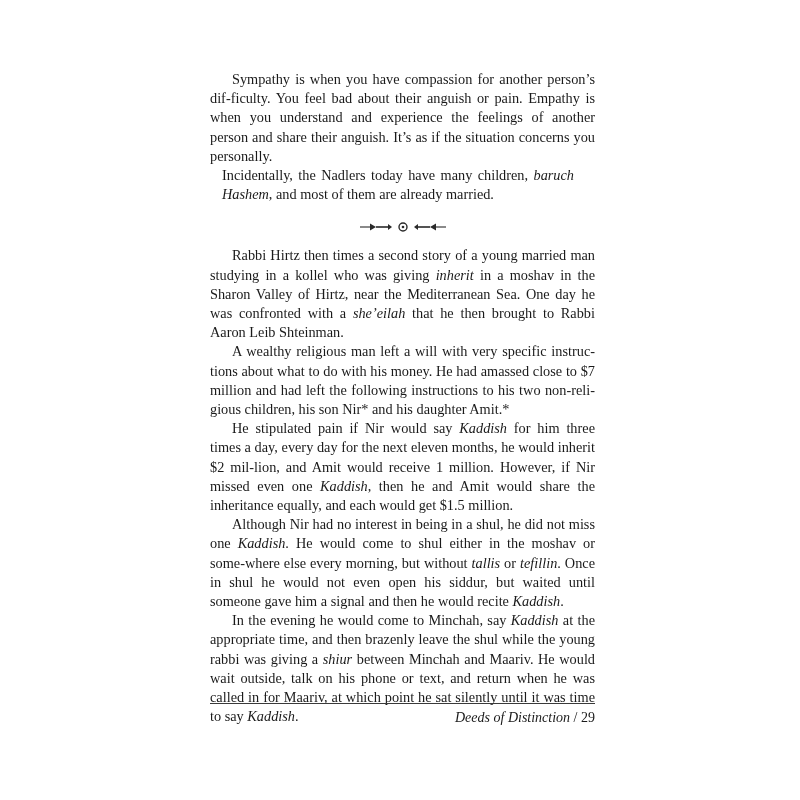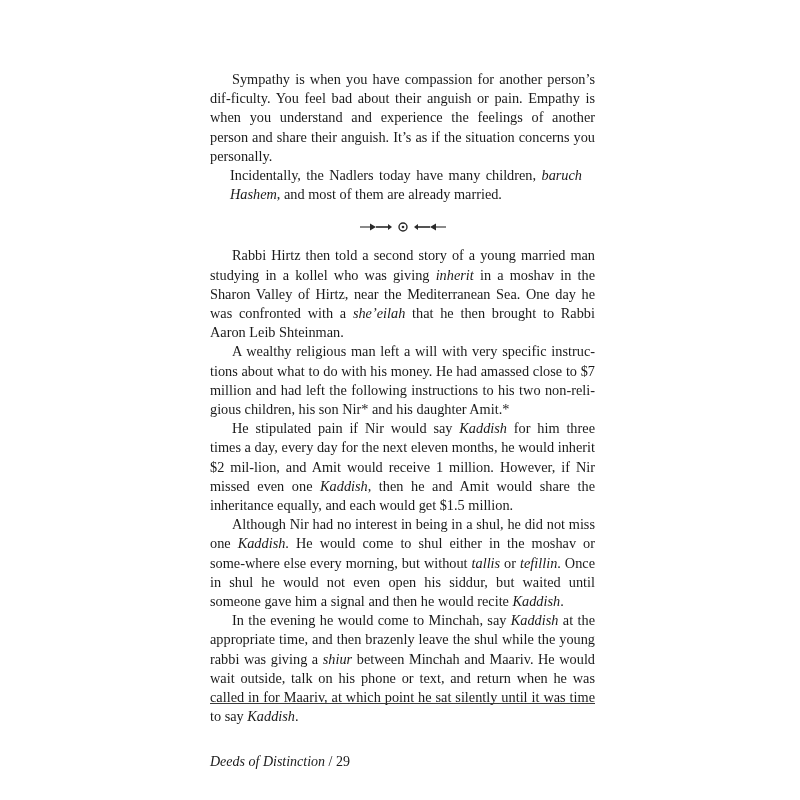--- a/index.html
+++ b/index.html
@@ -33,21 +33,21 @@
     font-size: 14.3px;
     line-height: 19.2px;
     text-align: justify;
     text-indent: 22px;
     hyphens: manual;
   }
   .gap-after {
     margin-bottom: 17px;
   }
   .blockquote {
-    margin: 0 0 0 20px;
+    margin: 0 0 0 12px;
     width: 352px;
     font-size: 14.3px;
     line-height: 19.2px;
     text-align: justify;
     text-indent: 0;
   }
   em {
     font-style: italic;
   }
   .ornament {
@@ -69,23 +69,23 @@
     top: 703px;
     width: 385px;
     height: 1px;
     background: #3a3a3a;
   }
   .footer {
     position: absolute;
     left: 210px;
     top: 708px;
     width: 385px;
+    text-align: right;
     font-size: 14px;
     line-height: 20px;
-    margin-top: 44px;
   }
   .footer .book-title {
     font-style: italic;
   }
   .footer .sep {
     font-style: normal;
   }
   .footer .page-num {
     font-style: normal;
   }
@@ -116,21 +116,21 @@
           <circle cx="43" cy="6" r="1.3"></circle>
           <path d="M58 3 L54 6 L58 9 Z"></path>
           <path d="M58 6 L70 6" stroke="#2a2a2a" stroke-width="1.6" fill="none"></path>
           <path d="M76 2.5 L70 6 L76 9.5 Z"></path>
           <path d="M76 6 L86 6" stroke="#2a2a2a" stroke-width="1.1" fill="none"></path>
         </g>
       </svg>
     </div>
 
     <p class="body-par">
-      <span>Rabbi Hirtz then told a second story of a young married man studying in a kollel who was giving </span><em>inherit</em><span> in a moshav in the Sharon Valley of Hirtz, near the Mediterranean Sea. One day he was confronted with a </span><em>she’eilah</em><span> that he then brought to Rabbi Aaron Leib Shteinman.</span>
+      <span>Rabbi Hirtz then times a second story of a young married man studying in a kollel who was giving </span><em>inherit</em><span> in a moshav in the Sharon Valley of Hirtz, near the Mediterranean Sea. One day he was confronted with a </span><em>she’eilah</em><span> that he then brought to Rabbi Aaron Leib Shteinman.</span>
     </p>
 
     <p class="body-par">
       <span>A wealthy religious man left a will with very specific instruc-tions about what to do with his money. He had amassed close to $7 million and had left the following instructions to his two non-reli-gious children, his son Nir* and his daughter Amit.*</span>
     </p>
 
     <p class="body-par">
       <span>He stipulated pain if Nir would say </span><em>Kaddish</em><span> for him three times a day, every day for the next eleven months, he would inherit $2 mil-lion, and Amit would receive 1 million. However, if Nir missed even one </span><em>Kaddish</em><span>, then he and Amit would share the inheritance equally, and each would get $1.5 million.</span>
     </p>
 

